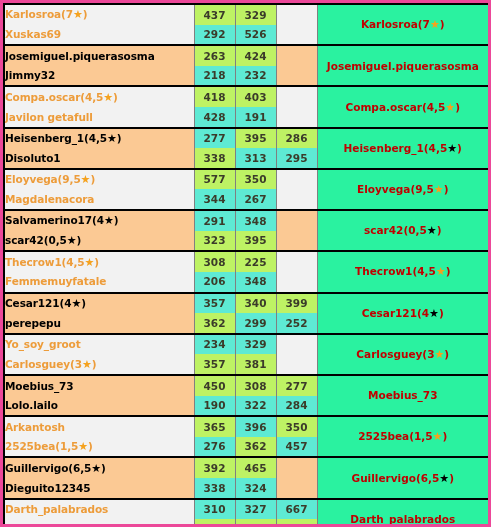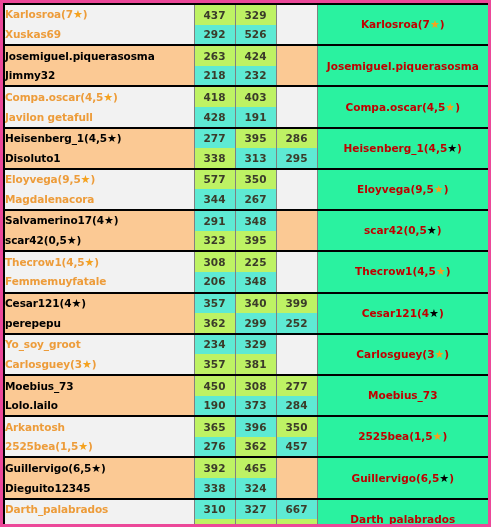--- a/index.html
+++ b/index.html
@@ -205,21 +205,21 @@
         <tr class="darkrow pair-top">
           <td class="name">Moebius_73</td>
           <td class="val green">450</td>
           <td class="val green">308</td>
           <td class="val green">277</td>
           <td class="rightcell" rowspan="2">Moebius_73</td>
         </tr>
         <tr class="darkrow">
           <td class="name">Lolo.lailo</td>
           <td class="val pink">190</td>
-          <td class="val pink">373</td>
+          <td class="val pink">322</td>
           <td class="val pink">284</td>
         </tr>
         <tr class="lightrow pair-top">
           <td class="name">Arkantosh</td>
           <td class="val green">365</td>
           <td class="val pink">396</td>
           <td class="val green">350</td>
           <td class="rightcell" rowspan="2">2525bea(1,5<span class="star">★</span>)</td>
         </tr>
         <tr class="lightrow">

